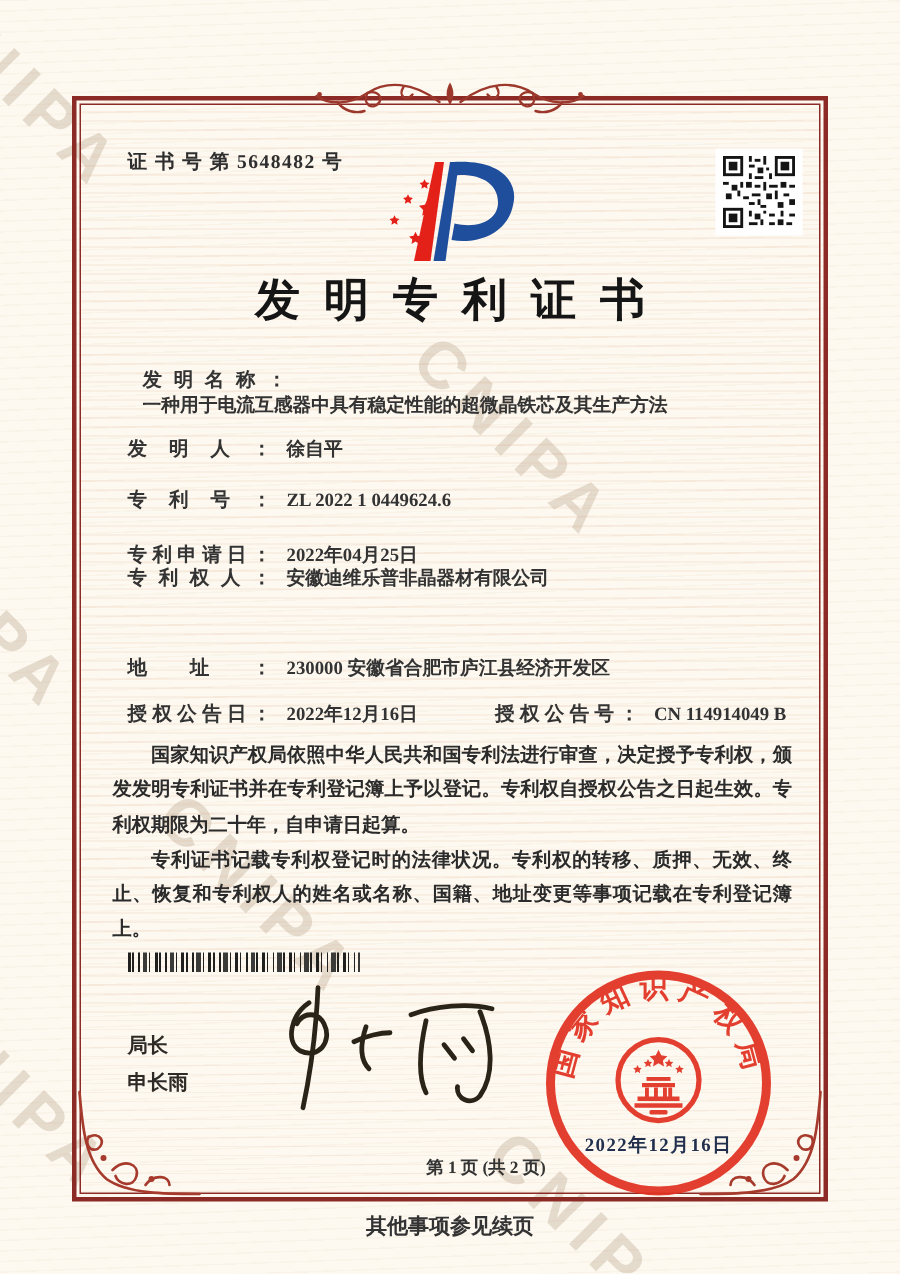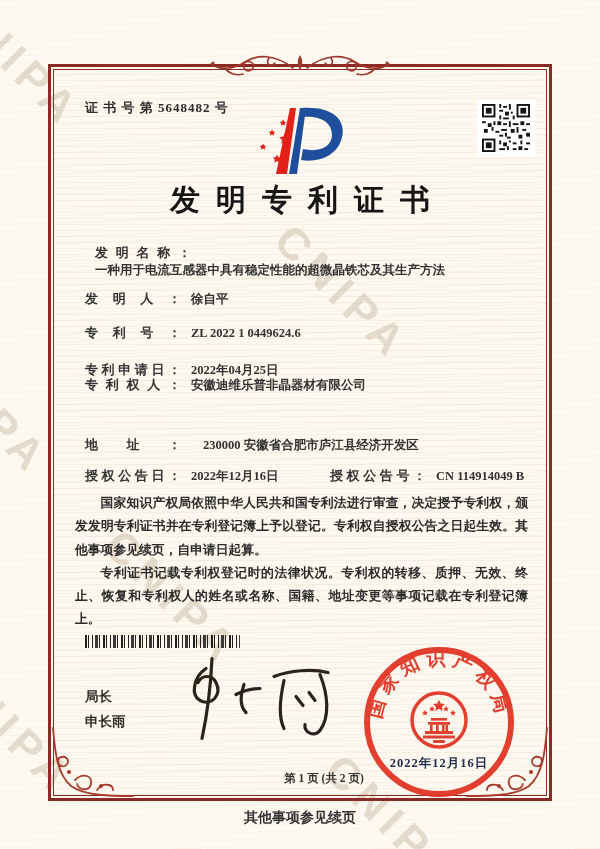--- a/index.html
+++ b/index.html
@@ -173,36 +173,36 @@
     <span class="fvalue">ZL 2022 1 0449624.6</span>
   </div>
   <div class="frow" style="top:361px;">
     <span class="flabel">专利申请日：</span>
     <span class="fvalue">2022年04月25日</span>
   </div>
   <div class="frow" style="top:376px;">
     <span class="flabel">专利权人：</span>
     <span class="fvalue">安徽迪维乐普非晶器材有限公司</span>
   </div>
-  <div class="frow" style="top:436px;gap:12px;">
+  <div class="frow" style="top:436px;">
     <span class="flabel">地址：</span>
     <span class="fvalue">230000 安徽省合肥市庐江县经济开发区</span>
   </div>
 
   <div class="frow" style="top:467px;">
     <span class="flabel">授权公告日：</span>
     <span class="fvalue">2022年12月16日</span>
     <span class="grant-right">
       <span class="flabel">授权公告号：</span>
       <span class="fvalue">CN 114914049 B</span>
     </span>
   </div>
 
   <div class="paras">
-    <p>国家知识产权局依照中华人民共和国专利法进行审查，决定授予专利权，颁发发明专利证书并在专利登记簿上予以登记。专利权自授权公告之日起生效。其他事项参见续页，自申请日起算。</p>
+    <p>国家知识产权局依照中华人民共和国专利法进行审查，决定授予专利权，颁发发明专利证书并在专利登记簿上予以登记。专利权自授权公告之日起生效。专利权期限为二十年，自申请日起算。</p>
     <p>专利证书记载专利权登记时的法律状况。专利权的转移、质押、无效、终止、恢复和专利权人的姓名或名称、国籍、地址变更等事项记载在专利登记簿上。</p>
   </div>
 
   <div class="barcode"></div>
 
   <div class="director">
     <div>局长</div>
     <div>申长雨</div>
   </div>
 

